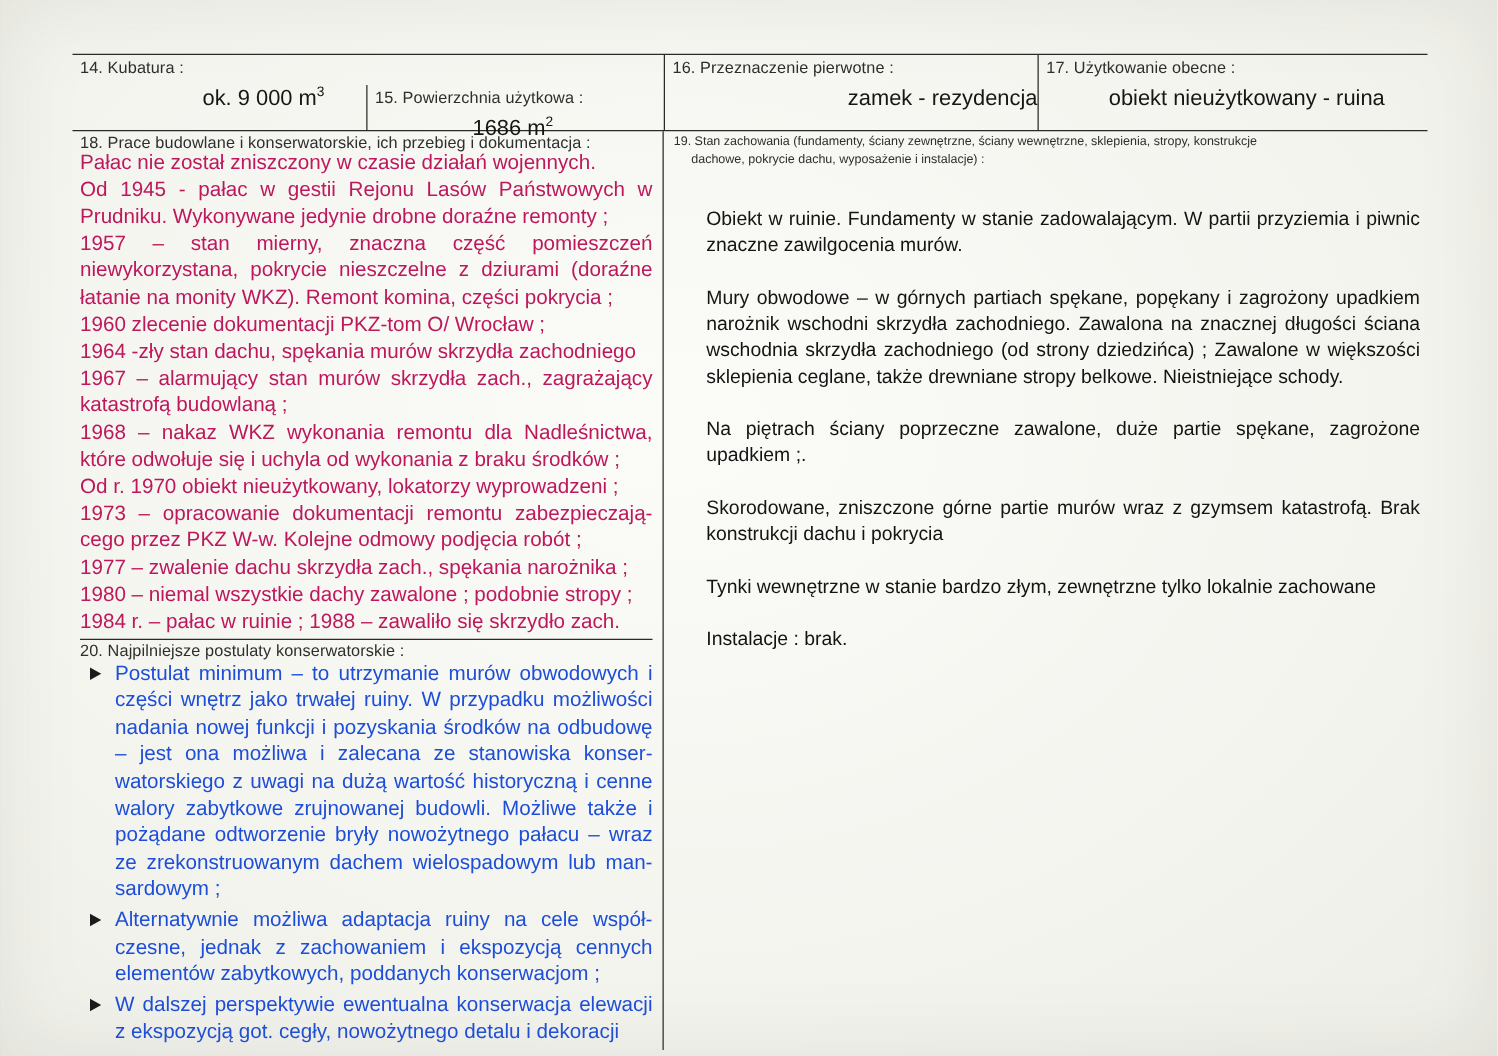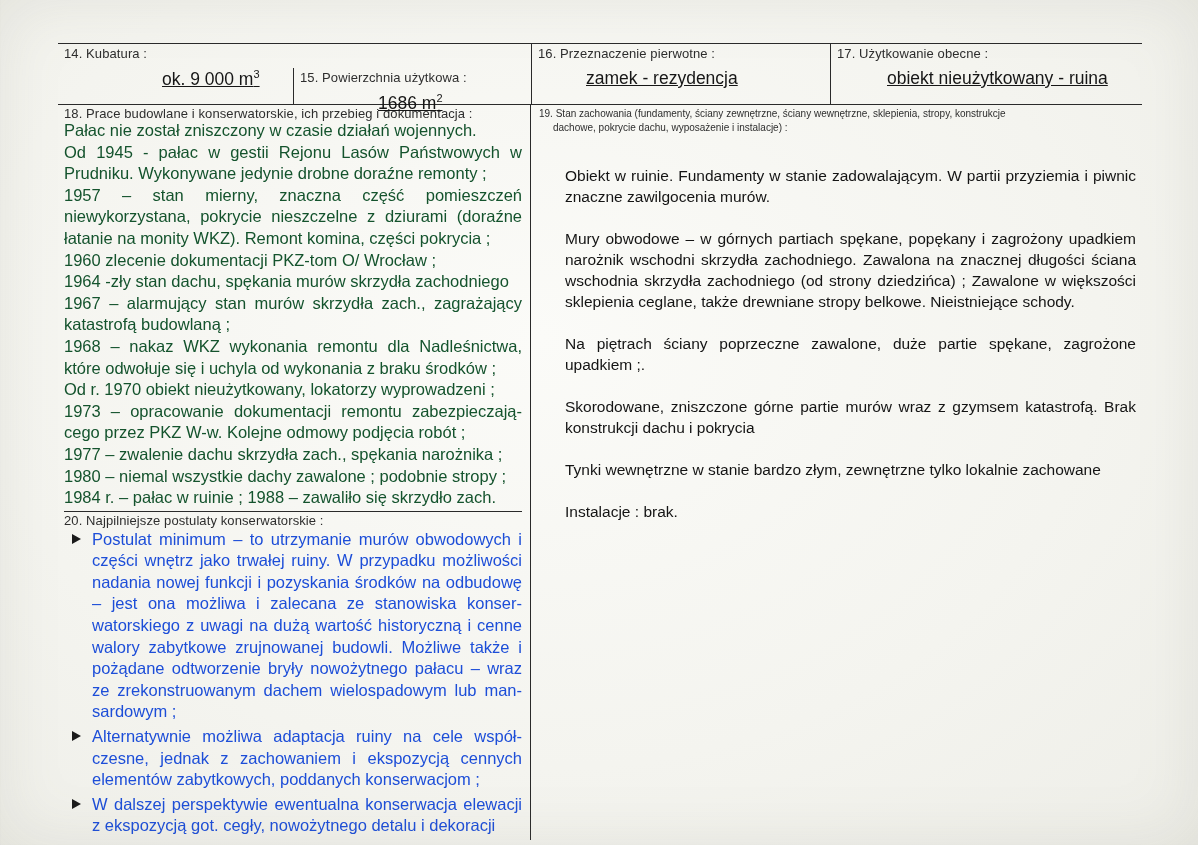--- a/index.html
+++ b/index.html
@@ -69,25 +69,24 @@
     letter-spacing: .1px;
     color: #2e2e2e;
     line-height: 13px;
     white-space: nowrap;
   }
   .field-value {
     margin-top: 8px;
     font-size: 17.5px;
     color: #161616;
     white-space: nowrap;
-    text-decoration: underline;
   }
   .c14 .field-value { padding-left: 98px; }
   .c15 .field-value { padding-left: 78px; }
-  .c16 .field-value { padding-left: 48px; }
+  .c16 .field-value { padding-left: 48px; text-align: right; }
   .c17 .field-value { padding-left: 50px; }
   .sup { font-size: 11px; vertical-align: super; }
 
   
   .body-row {
     display: flex;
   }
   .col-left {
     width: 473px;
     box-sizing: border-box;
@@ -104,21 +103,21 @@
     border-bottom: 1.6px solid #2a2a2a;
     padding-bottom: 2px;
   }
   .sec20 {
     padding-top: 2px;
   }
 
   .para {
     font-size: 16.5px;
     line-height: 21.6px;
-    color: #14532d;
+    color: #be185d;
     margin: 0;
   }
   .para.just { text-align: justify; text-align-last: left; }
 
   .bullets {
     list-style: none;
     margin: 2px 0 0 0;
     padding: 0;
   }
   .bullets li {

